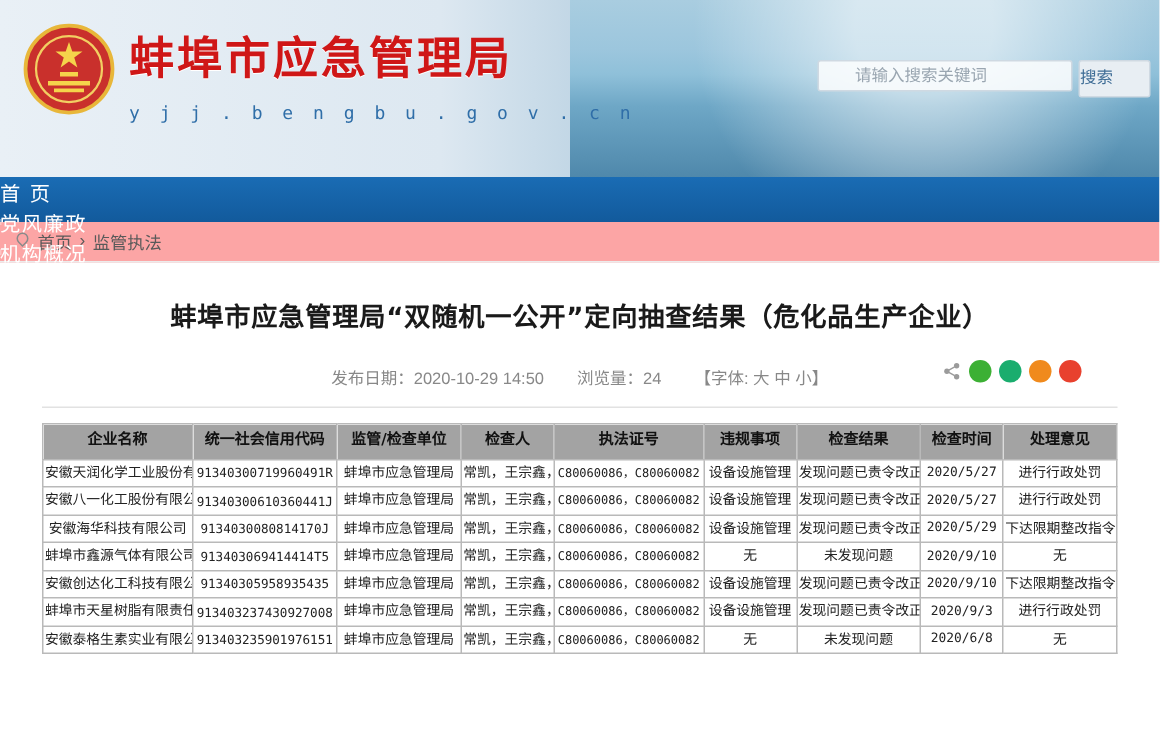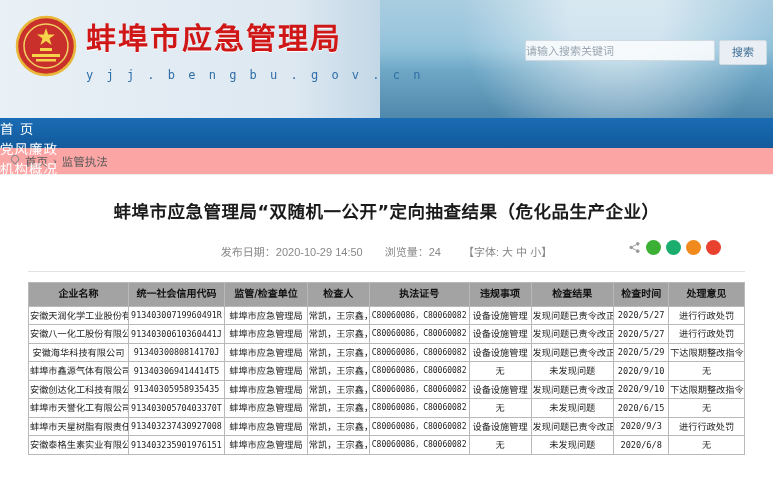--- a/index.html
+++ b/index.html
@@ -30,29 +30,29 @@
   .site-title{
     font-size:30px;font-weight:bold;color:#cf1717;letter-spacing:2px;
     font-family:"DejaVu Sans","Liberation Sans",sans-serif;
     text-shadow:0 1px 0 #fff;
   }
   .site-pinyin{
     margin-top:10px;font-size:12px;color:#2f6ea8;letter-spacing:3px;
     font-family:"DejaVu Sans Mono","Liberation Mono",monospace;
   }
   .searchbox{
-    position:absolute;right:58px;top:40px;width:190px;height:21px;
+    position:absolute;right:58px;top:40px;width:170px;height:21px;
     background:rgba(255,255,255,.82);border:1px solid #cfd9e2;border-radius:2px;
-    font-size:11px;color:#9aa6b1;line-height:21px;padding-left:0;box-sizing:border-box;
+    font-size:11px;color:#9aa6b1;line-height:21px;padding-left:24px;box-sizing:border-box;
     white-space:nowrap;overflow:hidden;
   }
   .searchbtn{
     position:absolute;right:6px;top:40px;width:46px;height:23px;
     background:#e8eef3;border:1px solid #cfd9e2;border-radius:2px;
-    font-size:11px;color:#3f6d96;text-align:center;line-height:23px;
+    font-size:11px;color:#3f6d96;text-align:left;line-height:23px;
   }
 
   
   .nav{
     height:30px;background:#1663a8;display:flex;align-items:flex-start;
     background:linear-gradient(180deg,#1a6cb4 0%,#125a9c 100%);
     flex-direction:column;
   }
   .nav-item{
     flex:1;display:flex;align-items:center;justify-content:center;
@@ -267,31 +267,20 @@
           <td class="code">91340305958935435</td>
           <td>蚌埠市应急管理局</td>
           <td>常凯，王宗鑫，</td>
           <td class="lic">C80060086，C80060082</td>
           <td>设备设施管理</td>
           <td>发现问题已责令改正</td>
           <td class="date">2020/9/10</td>
           <td>下达限期整改指令书</td>
         </tr>
         <tr>
-          <td>蚌埠市天誉化工有限公司</td>
-          <td class="code">91340300570403370T</td>
-          <td>蚌埠市应急管理局</td>
-          <td>常凯，王宗鑫，</td>
-          <td class="lic">C80060086，C80060082</td>
-          <td>无</td>
-          <td>未发现问题</td>
-          <td class="date">2020/6/15</td>
-          <td>无</td>
-        </tr>
-        <tr>
           <td>蚌埠市天星树脂有限责任公司</td>
           <td class="code">913403237430927008</td>
           <td>蚌埠市应急管理局</td>
           <td>常凯，王宗鑫，</td>
           <td class="lic">C80060086，C80060082</td>
           <td>设备设施管理</td>
           <td>发现问题已责令改正</td>
           <td class="date">2020/9/3</td>
           <td>进行行政处罚</td>
         </tr>

